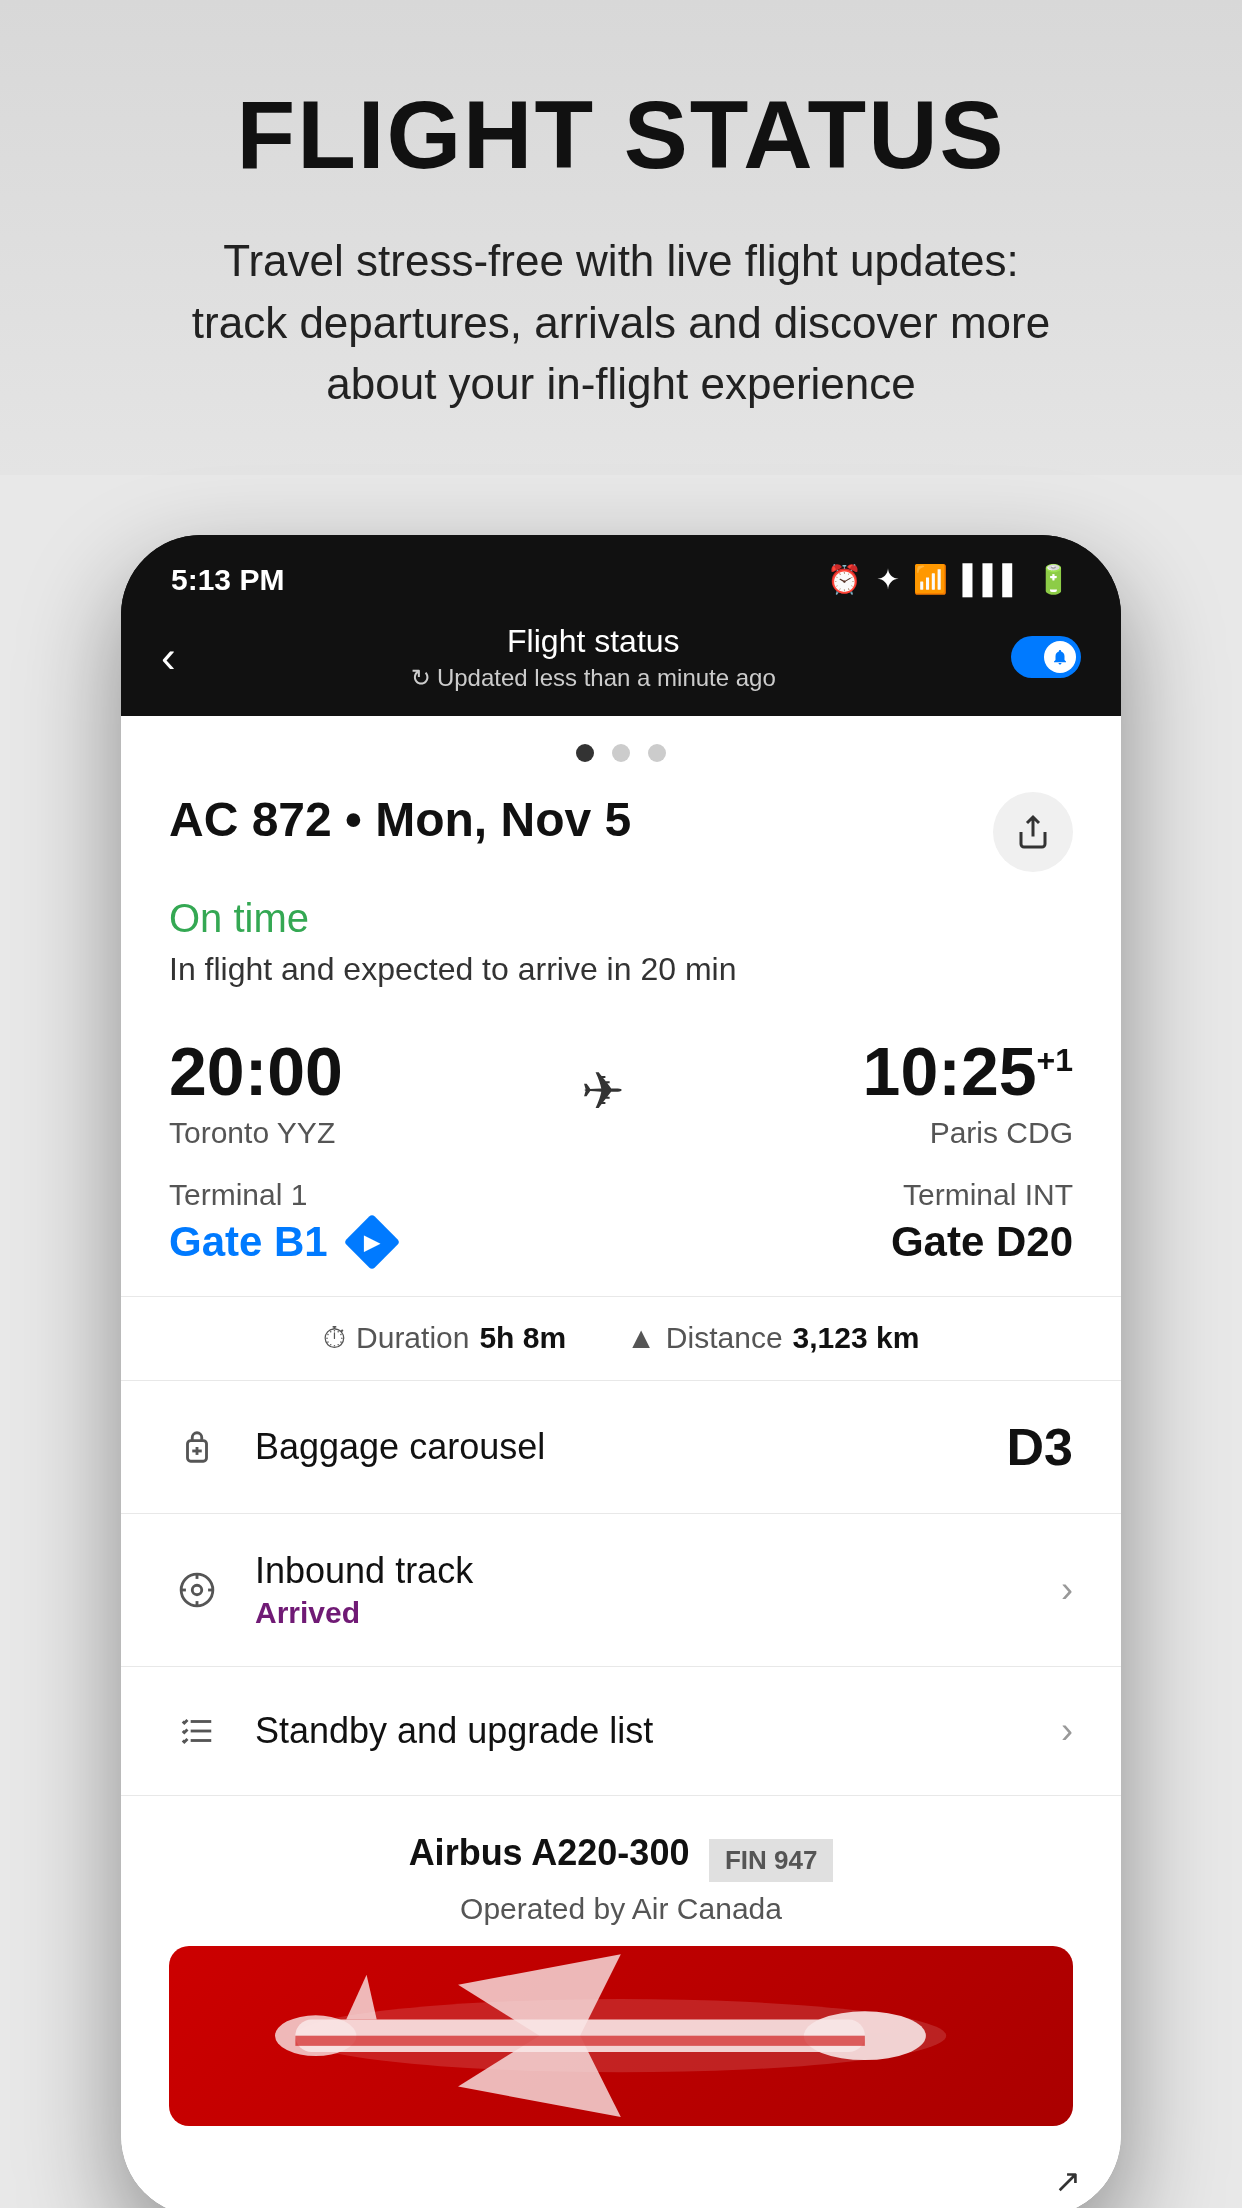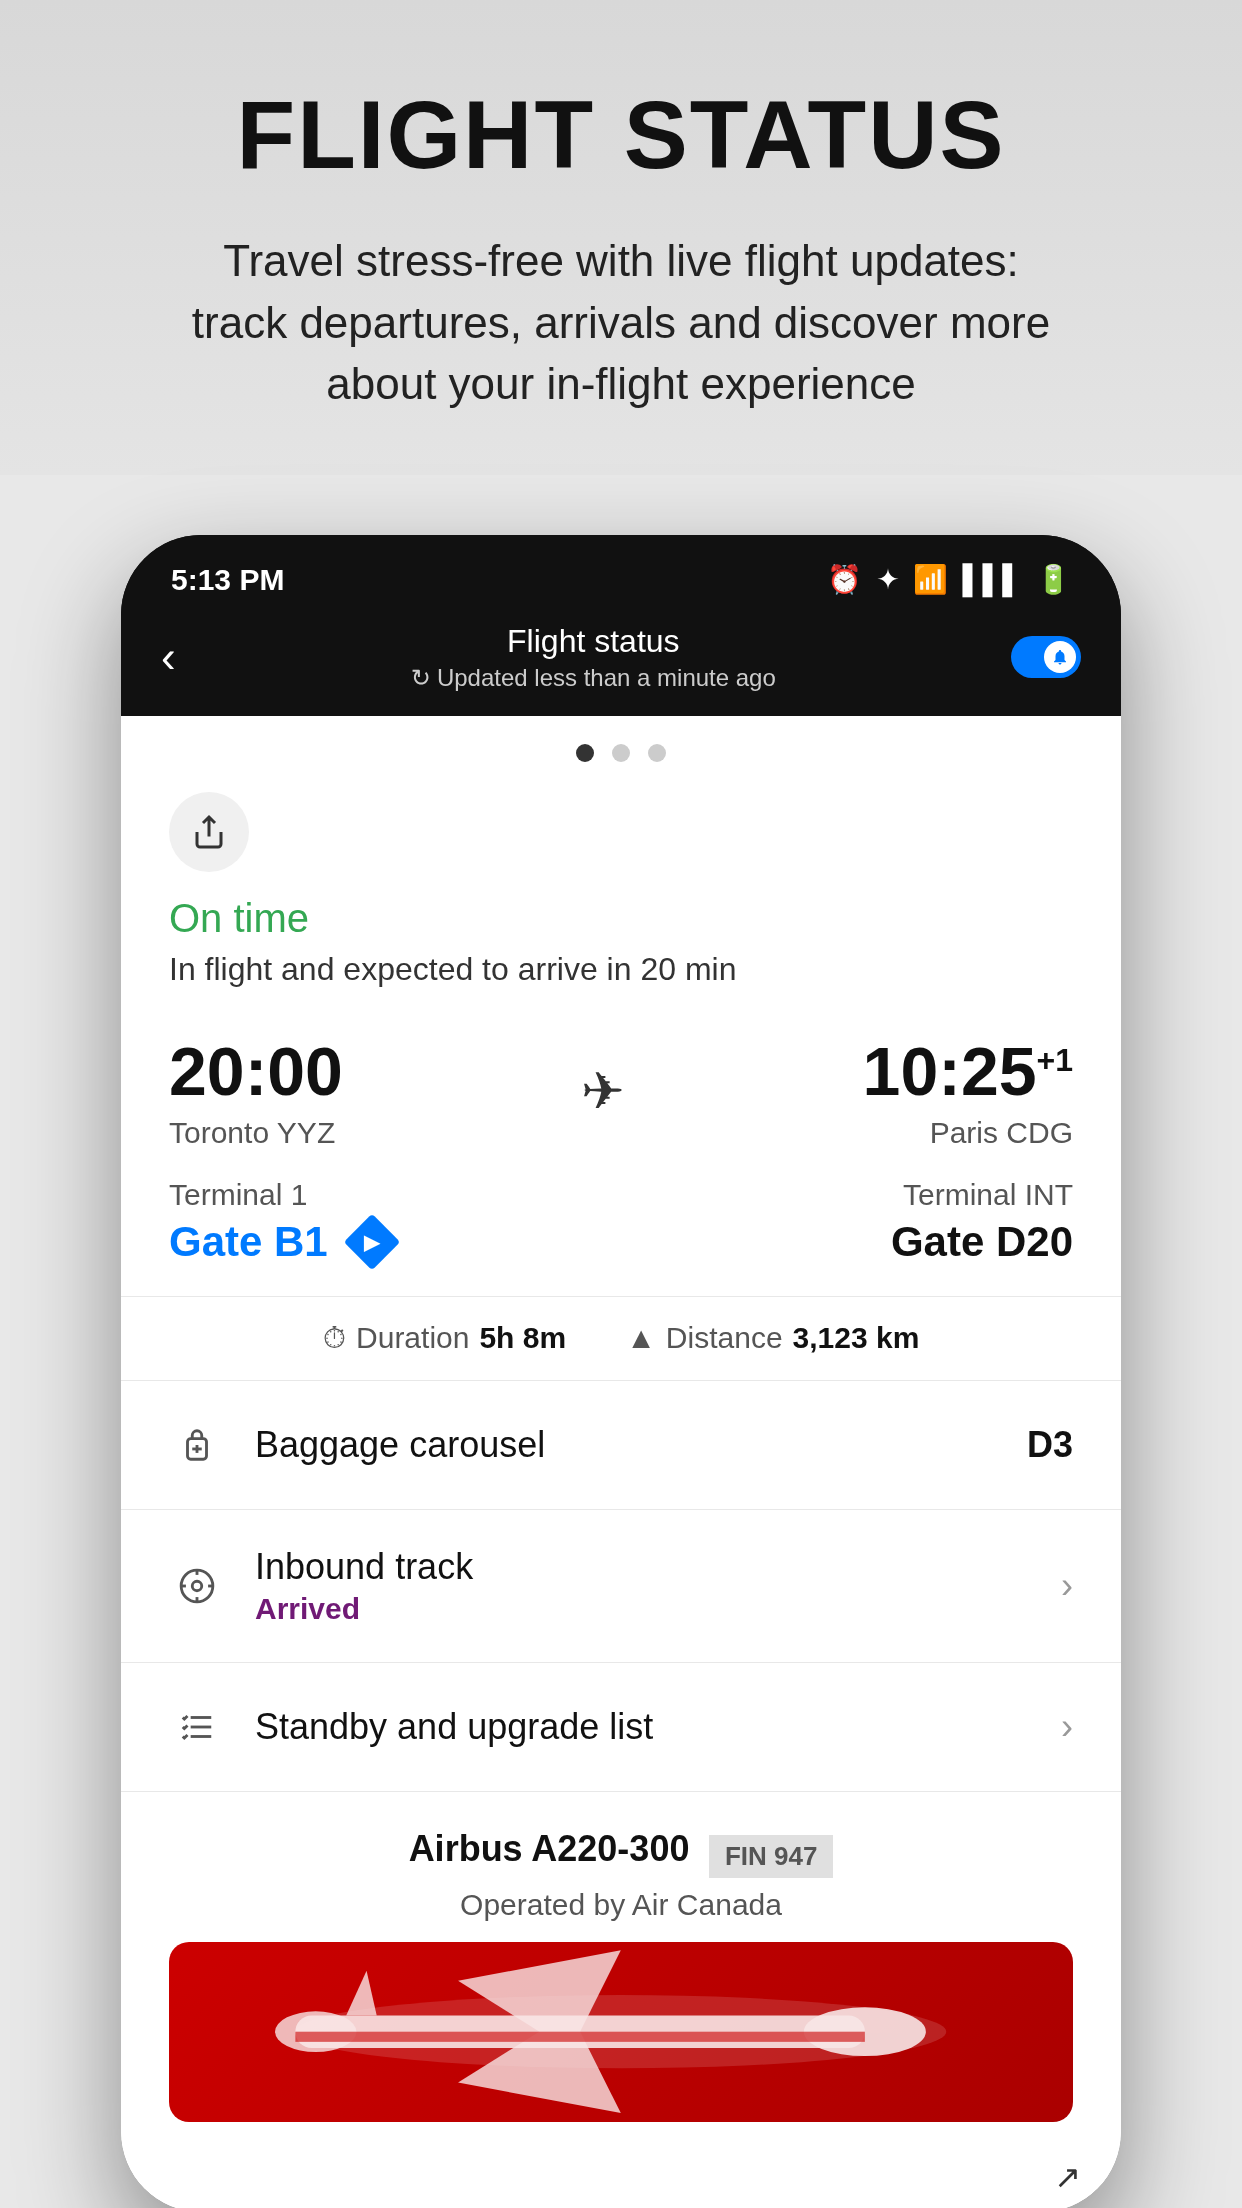--- a/index.html
+++ b/index.html
@@ -357,21 +357,21 @@
     }
 
     .list-item-sub {
       font-size: 30px;
       color: #701a75;
       font-weight: 600;
       margin-top: 4px;
     }
 
     .list-item-value {
-      font-size: 36px;
+      font-size: 52px;
       font-weight: 800;
       color: #111;
       margin-left: auto;
     }
 
     .list-item-chevron {
       font-size: 36px;
       color: #999;
       margin-left: 20px;
     }
@@ -483,20 +483,21 @@
 
     <div class="phone-content">
 
       <div class="pagination">
         <div class="dot active"></div>
         <div class="dot"></div>
         <div class="dot"></div>
       </div>
 
       <div class="flight-header">
+        <div class="flight-id">AC 872 • Mon, Nov 5</div>
         <div class="share-btn">
           <svg width="36" height="36" viewBox="0 0 24 24" fill="none" stroke="#333" stroke-width="2">
             <path d="M4 12v8a2 2 0 002 2h12a2 2 0 002-2v-8M16 6l-4-4-4 4M12 2v13"></path>
           </svg>
         </div>
       </div>
 
       <div class="flight-status-section">
         <div class="on-time">On time</div>
         <div class="status-desc">In flight and expected to arrive in 20 min</div>

